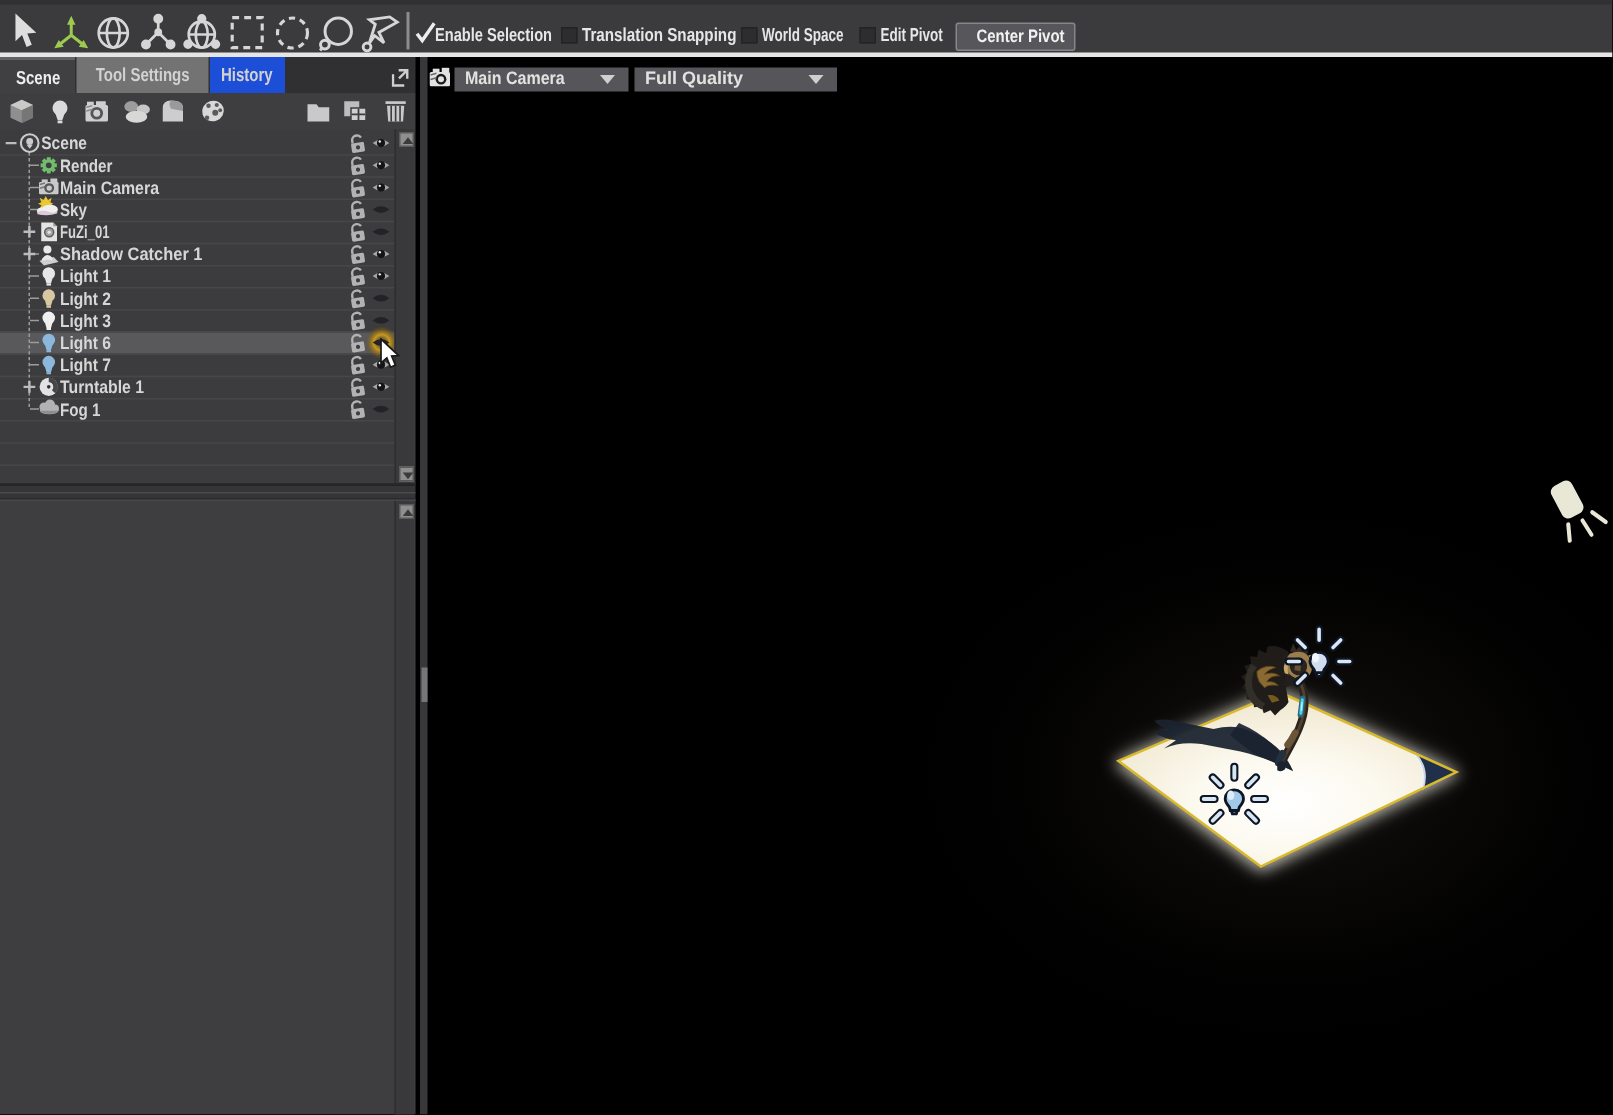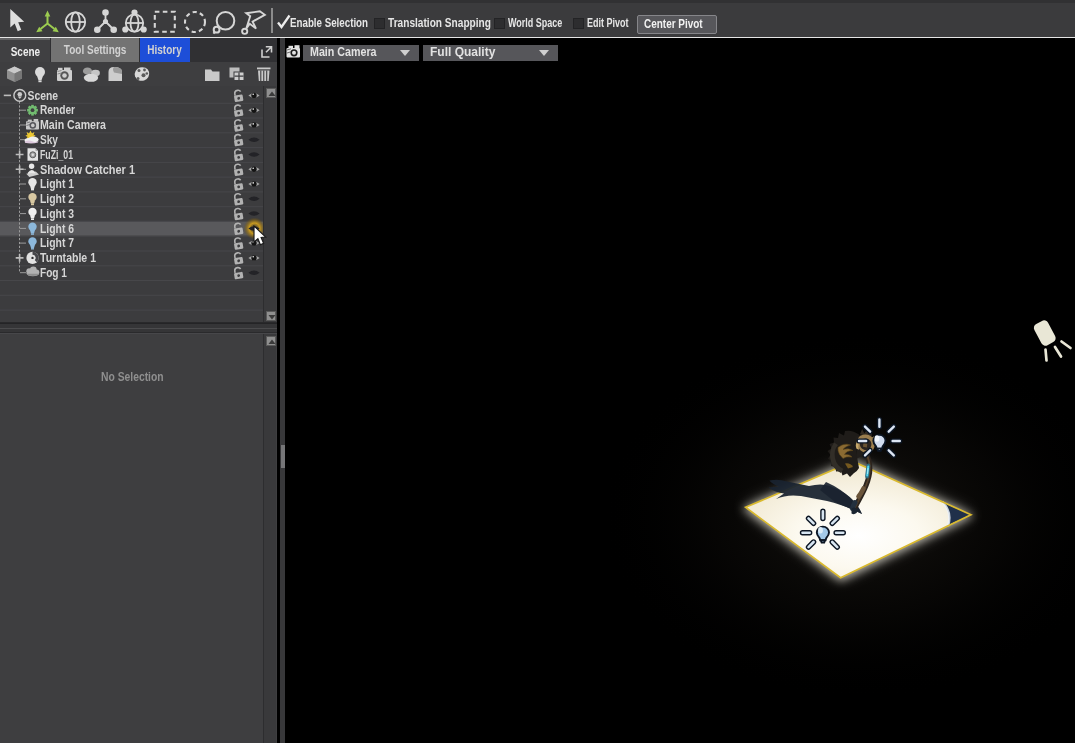--- a/index.html
+++ b/index.html
@@ -1,21 +1,21 @@
 <!DOCTYPE html>
 <html><head>
 <meta charset="utf-8">
 <style>
 *{margin:0;padding:0;box-sizing:border-box}
 html,body{width:1075px;height:743px;overflow:hidden;background:#000;font-family:"Liberation Sans",sans-serif;position:relative}
 .abs{position:absolute}
-#toolbar{left:0;top:0;width:1075px;height:38px;background:#3b3b3d;border-top:3px solid #313133;border-bottom:1px solid #e5e5e5}
+#toolbar{left:0;top:0;width:1075px;height:38px;background:#3b3b3d;border-top:3px solid #313133;border-bottom:3px solid #e5e5e5}
 .tlabel{position:absolute;top:13px;font-size:12.5px;font-weight:bold;color:#e6e6e6;white-space:nowrap;transform-origin:0 50%}
 .cbox{position:absolute;top:15px;width:11px;height:11px;background:#2d2d2f;border:1px solid #232325}
-#cpivot{position:absolute;left:637px;top:12px;width:80px;height:19px;background:#57575b;border:1px solid #86868a;border-radius:2px;color:#f2f2f2;font-size:12px;font-weight:bold;text-align:left;line-height:17px}
+#cpivot{position:absolute;left:637px;top:12px;width:80px;height:19px;background:#57575b;border:1px solid #86868a;border-radius:2px;color:#f2f2f2;font-size:12px;font-weight:bold;text-align:right;line-height:17px}
 #tabbar{left:0;top:38px;width:277px;height:24px;background:#303033}
 .tab{position:absolute;top:0;height:24px;font-size:12.5px;font-weight:bold;color:#d2d2d2;text-align:center;line-height:24px}
 #tab1{left:0;width:50px;background:#404042;border-top:2px solid #626264;color:#ededed}
 #tab2{left:51px;width:88px;background:#737373}
 #tab3{left:140px;width:50px;background:#1d4ed8}
 #iconrow{left:0;top:62px;width:277px;height:24px;background:#3e3e40}
 #treepanel{left:0;top:86px;width:277px;height:237px;background:#3c3c3e;border-bottom:1px solid #29292b}
 #vscroll1{position:absolute;left:263px;top:0px;width:13px;height:236px;background:#39393b;border-left:1px solid #2d2d2f}
 #vscroll2{position:absolute;left:263px;top:0px;width:13px;height:410px;background:#39393b;border-left:1px solid #2d2d2f}
 .sbtn{position:absolute;left:1.5px;width:10px;height:10px;background:#8f8f8f;border:1px solid #5a5a5a}
@@ -308,21 +308,20 @@
         <svg width="10" height="10">
           <path d="M5,7.5 L8.5,3 H1.5 Z" fill="#3a3a3a"></path>
         </svg>
       </div>
 </div>
 </div>
 <div class="abs" id="divider">
     <div style="position:absolute;left:0;top:3.5px;width:277px;height:1px;background:#4b4b4d"></div>
   </div>
 <div class="abs" id="props">
-    <div id="nosel"><span style="display:inline-block;transform:scaleX(0.86)">No Selection</span></div>
 <div id="vscroll2">
       <div class="sbtn" style="top:1.5px">
         <svg width="10" height="10">
           <path d="M5,2.5 L8.5,7 H1.5 Z" fill="#3a3a3a"></path>
         </svg>
       </div>
     </div>
 </div>
 <div class="abs" id="vstrip">
     <div id="vthumb"></div>

